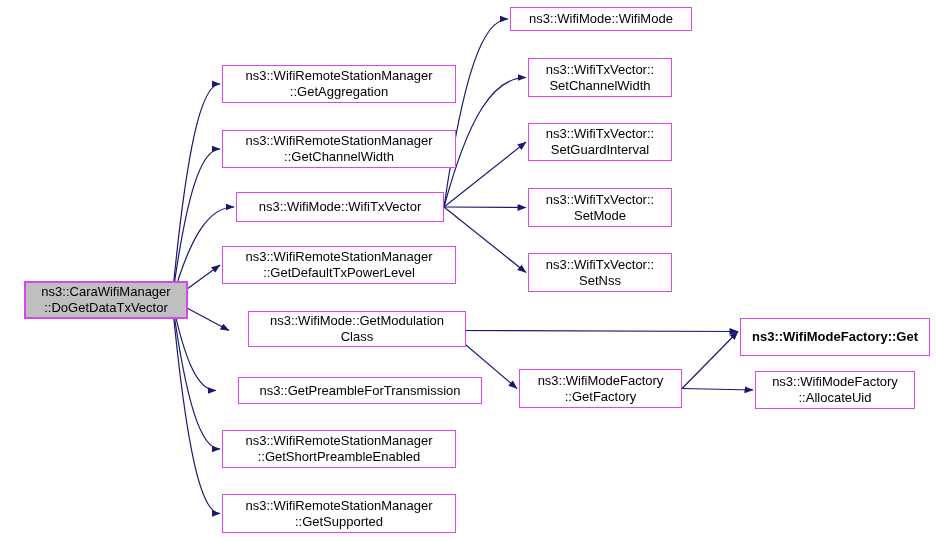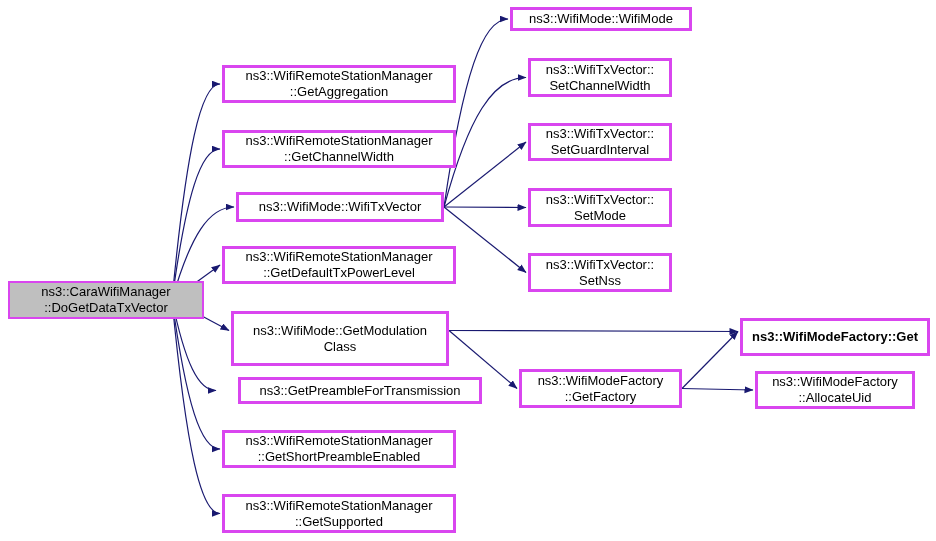--- a/index.html
+++ b/index.html
@@ -23,21 +23,21 @@
   }
   .node {
     position: absolute;
     box-sizing: border-box;
     display: flex;
     align-items: center;
     justify-content: center;
     text-align: center;
     white-space: pre-line;
     background: #ffffff;
-    border: 3px solid #d946ef;
+    border: 1px solid #d946ef;
     color: #000000;
     font-size: 13px;
     line-height: 1.22;
     cursor: pointer;
     padding: 1px 2px;
   }
   .node.highlighted {
     background: #bfbfbf;
     border-width: 2px;
   }
@@ -66,30 +66,30 @@
         <path d="M444,207 L526,142" fill="none" stroke="#191970" stroke-width="1.2" marker-end="url(#arrowhead)"></path>
         <path d="M444,207 L526,207.5" fill="none" stroke="#191970" stroke-width="1.2" marker-end="url(#arrowhead)"></path>
         <path d="M444,207 L526,272.5" fill="none" stroke="#191970" stroke-width="1.2" marker-end="url(#arrowhead)"></path>
         <path d="M449,330.5 L738,331.5" fill="none" stroke="#191970" stroke-width="1.2" marker-end="url(#arrowhead)"></path>
         <path d="M449,330.5 L517,388.5" fill="none" stroke="#191970" stroke-width="1.2" marker-end="url(#arrowhead)"></path>
         <path d="M682,388.5 L738,331.5" fill="none" stroke="#191970" stroke-width="1.2" marker-end="url(#arrowhead)"></path>
         <path d="M682,388.5 L753,390" fill="none" stroke="#191970" stroke-width="1.2" marker-end="url(#arrowhead)"></path>
       </g>
   </svg>
   <div id="nodes">
-      <div class="node highlighted" style="left: 8px; top: 281px; width: 196px; height: 38px;">ns3::CaraWifiManager
+      <div class="node highlighted" style="left: 24px; top: 281px; width: 164px; height: 38px;">ns3::CaraWifiManager
 ::DoGetDataTxVector</div>
       <div class="node" style="left: 222px; top: 65px; width: 234px; height: 38px;">ns3::WifiRemoteStationManager
 ::GetAggregation</div>
       <div class="node" style="left: 222px; top: 130px; width: 234px; height: 38px;">ns3::WifiRemoteStationManager
 ::GetChannelWidth</div>
       <div class="node" style="left: 236px; top: 192px; width: 208px; height: 30px;">ns3::WifiMode::WifiTxVector</div>
       <div class="node" style="left: 222px; top: 246px; width: 234px; height: 38px;">ns3::WifiRemoteStationManager
 ::GetDefaultTxPowerLevel</div>
-      <div class="node" style="left: 231px; top: 311px; width: 218px; height: 55px;">ns3::WifiMode::GetModulation
+      <div class="node" style="left: 248px; top: 311px; width: 218px; height: 36px;">ns3::WifiMode::GetModulation
 Class</div>
       <div class="node" style="left: 218px; top: 377px; width: 244px; height: 27px; margin-left: 20px;">ns3::GetPreambleForTransmission</div>
       <div class="node" style="left: 222px; top: 430px; width: 234px; height: 38px;">ns3::WifiRemoteStationManager
 ::GetShortPreambleEnabled</div>
       <div class="node" style="left: 222px; top: 494px; width: 234px; height: 39px;">ns3::WifiRemoteStationManager
 ::GetSupported</div>
       <div class="node" style="left: 510px; top: 7px; width: 182px; height: 24px;">ns3::WifiMode::WifiMode</div>
       <div class="node" style="left: 528px; top: 58px; width: 144px; height: 39px;">ns3::WifiTxVector::
 SetChannelWidth</div>
       <div class="node" style="left: 528px; top: 123px; width: 144px; height: 38px;">ns3::WifiTxVector::

